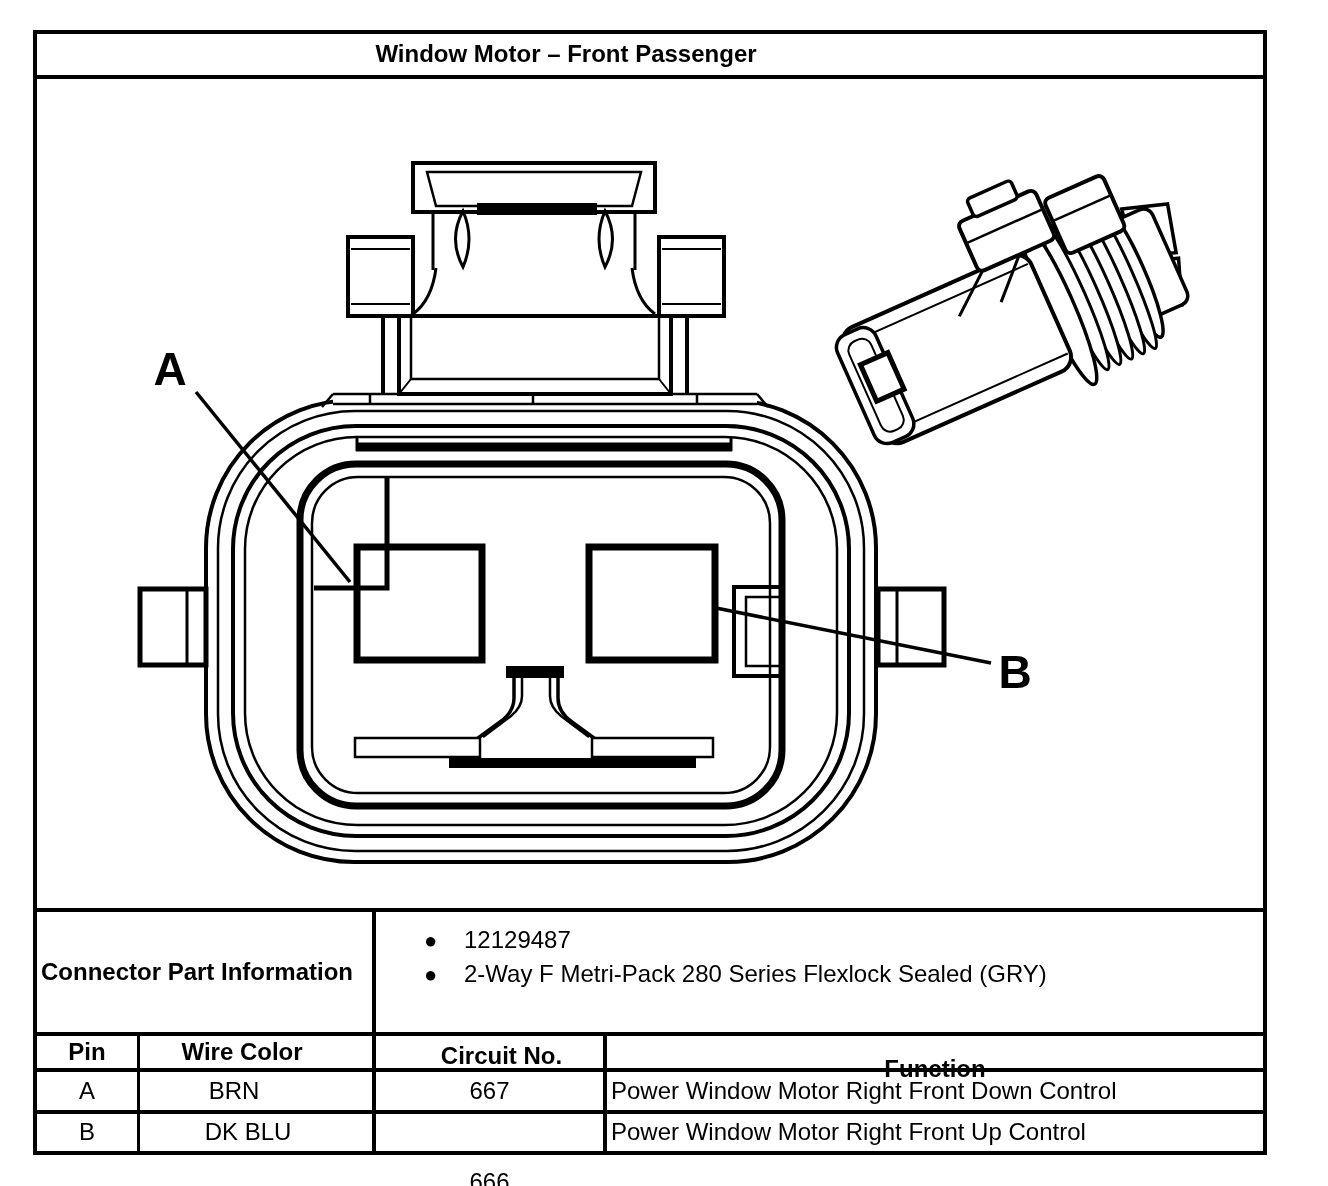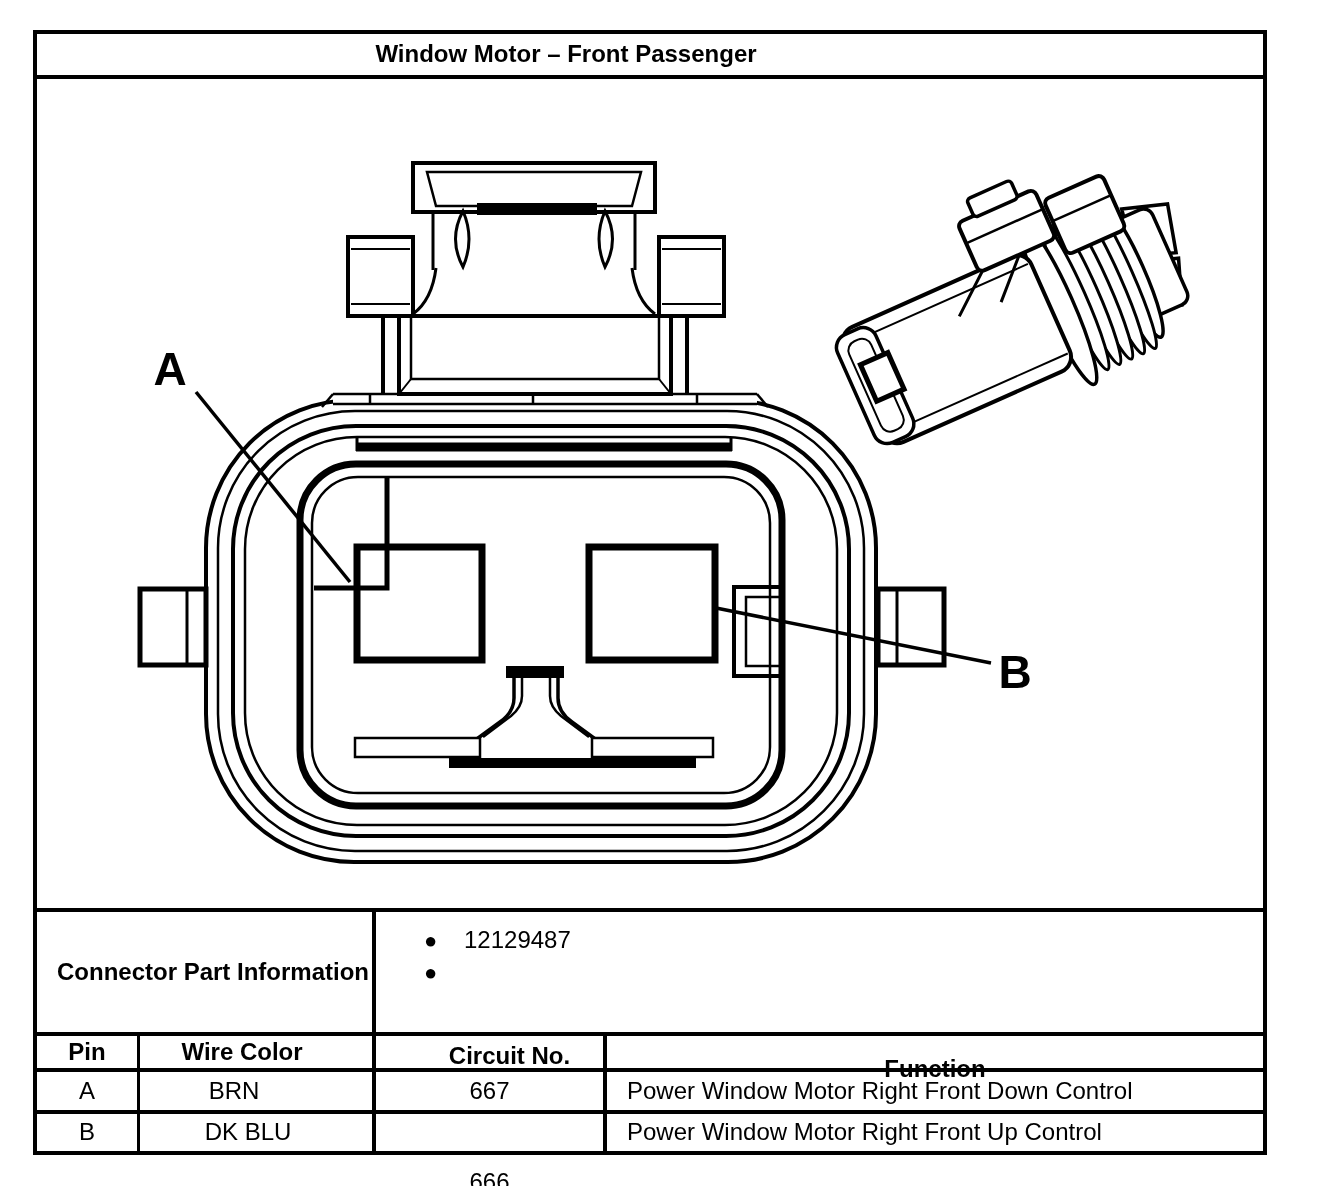--- a/index.html
+++ b/index.html
@@ -7,21 +7,21 @@
     position:relative; width:1328px; height:1186px; background:#ffffff;
     font-family:"Liberation Sans", sans-serif; color:#000; overflow:hidden;
   }
   .diagram-svg { position:absolute; left:0; top:0; width:1328px; height:1186px; }
   
   .hline, .vline { position:absolute; background:#000; }
   .cell { position:absolute; display:flex; align-items:center; overflow:hidden;
           font-size:24px; line-height:1.1; white-space:nowrap; }
   .center { justify-content:center; text-align:center; }
   .bold { font-weight:bold; }
-  .padL { padding-left:20px; }
+  .padL { padding-left:4px; }
   
   .bullets { position:absolute; display:block; padding:14px 0 0 48px; margin:0;
              list-style:none; font-size:24px; }
   .bullets li { display:flex; align-items:baseline; height:34px; }
   .bullets .dot { width:40px; font-size:22px; }
   svg text { font-family:"Liberation Sans", sans-serif; }
 </style>
 </head>
 <body>
 
@@ -157,27 +157,28 @@
 
   <div class="cell bold padL" style="left:37px;top:912px;width:335px;height:120px">Connector Part Information</div>
 
   <ul class="bullets" style="left:376px;top:912px;width:880px;height:120px">
     <li>
       <span class="dot">●</span>
       <span>12129487</span>
     </li>
     <li>
       <span class="dot">●</span>
+      <span>2-Way F Metri-Pack 280 Series Flexlock Sealed (GRY)</span>
     </li>
   </ul>
 
   <div>
     <div class="cell center bold" style="left:37px;top:1036px;width:100px;height:32px">Pin</div>
     <div class="cell center bold" style="left:140px;top:1036px;width:204px;height:32px">Wire Color</div>
-    <div class="cell center bold" style="left:396px;top:1036px;width:227px;height:40px">Circuit No.</div>
+    <div class="cell center bold" style="left:388px;top:1036px;width:227px;height:40px">Circuit No.</div>
     <div class="cell center bold" style="left:607px;top:1058px;width:656px;height:22px">Function</div>
   </div>
 
   <div>
     <div class="cell center" style="left:37px;top:1072px;width:100px;height:38px">A</div>
     <div class="cell center" style="left:140px;top:1072px;width:188px;height:38px">BRN</div>
     <div class="cell center" style="left:376px;top:1072px;width:227px;height:38px">667</div>
     <div class="cell padL" style="left:607px;top:1072px;width:656px;height:38px">Power Window Motor Right Front Down Control</div>
   </div>
 

